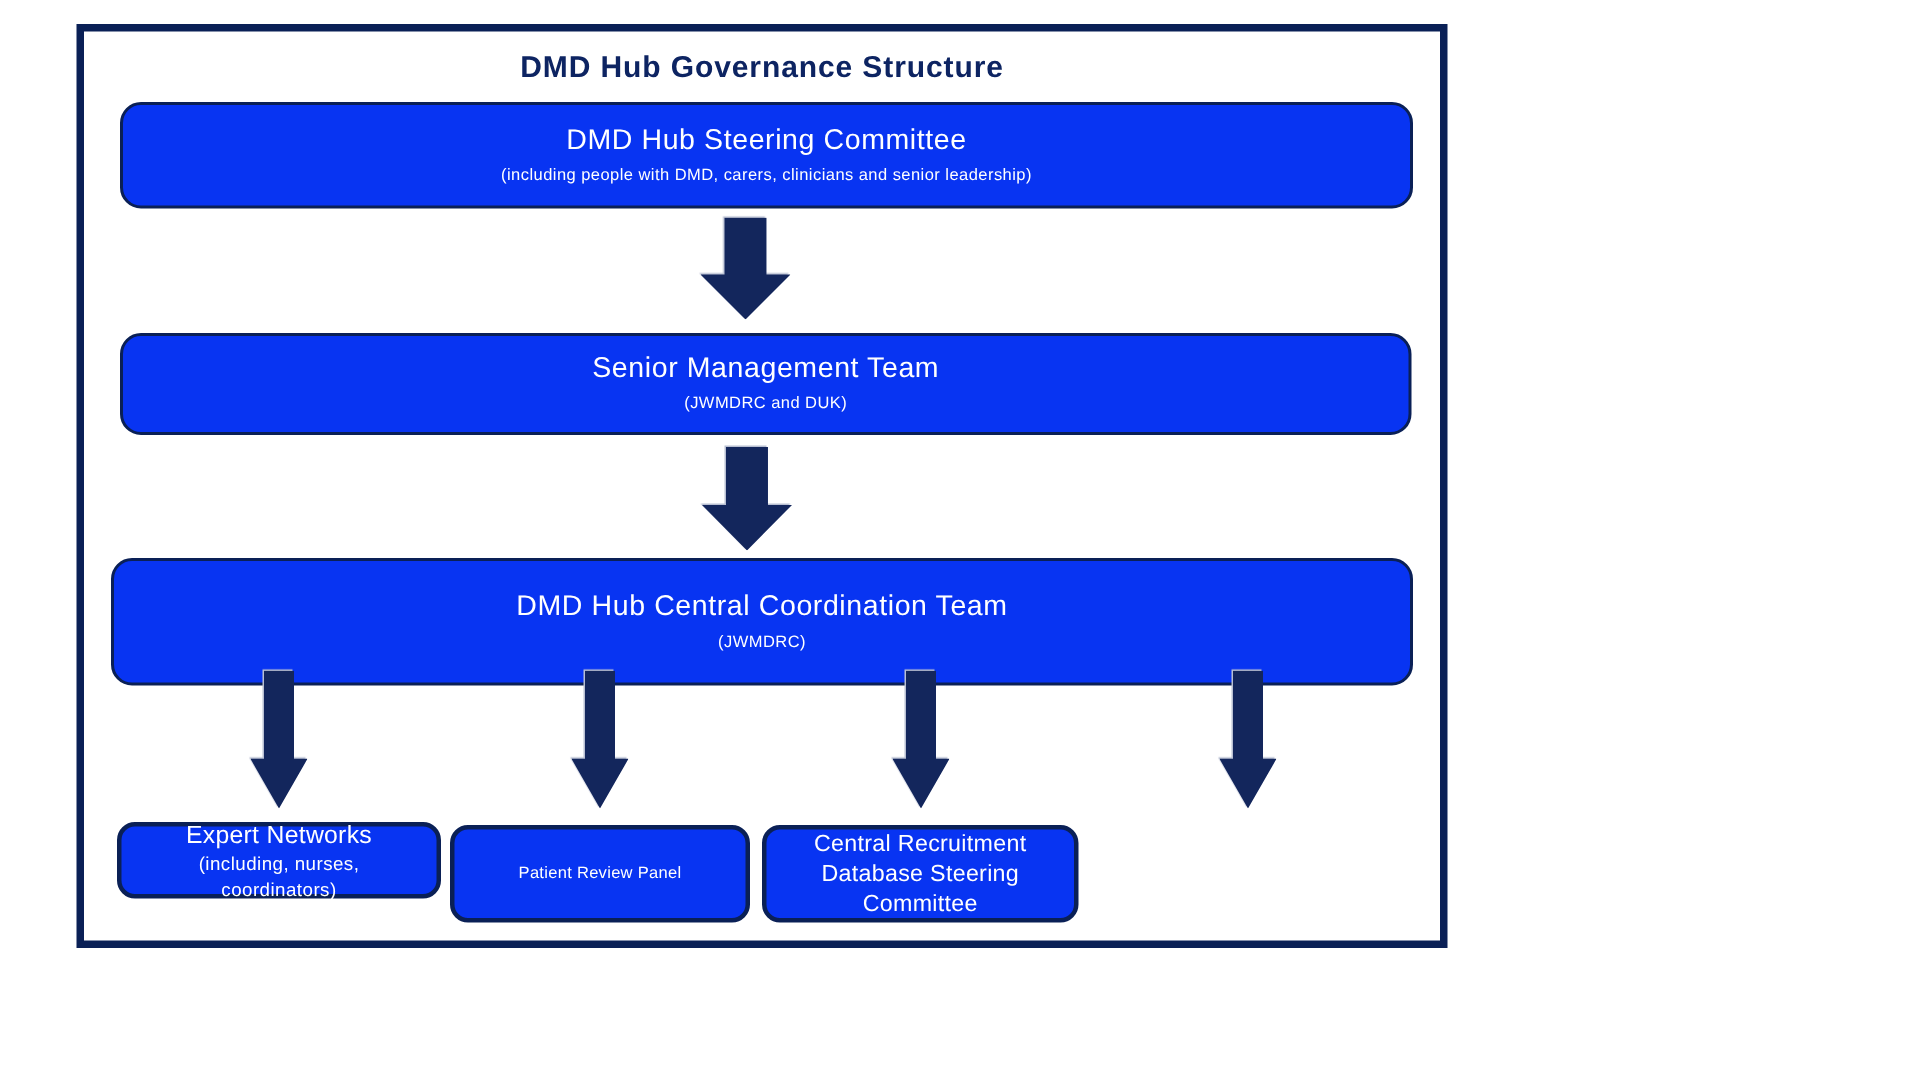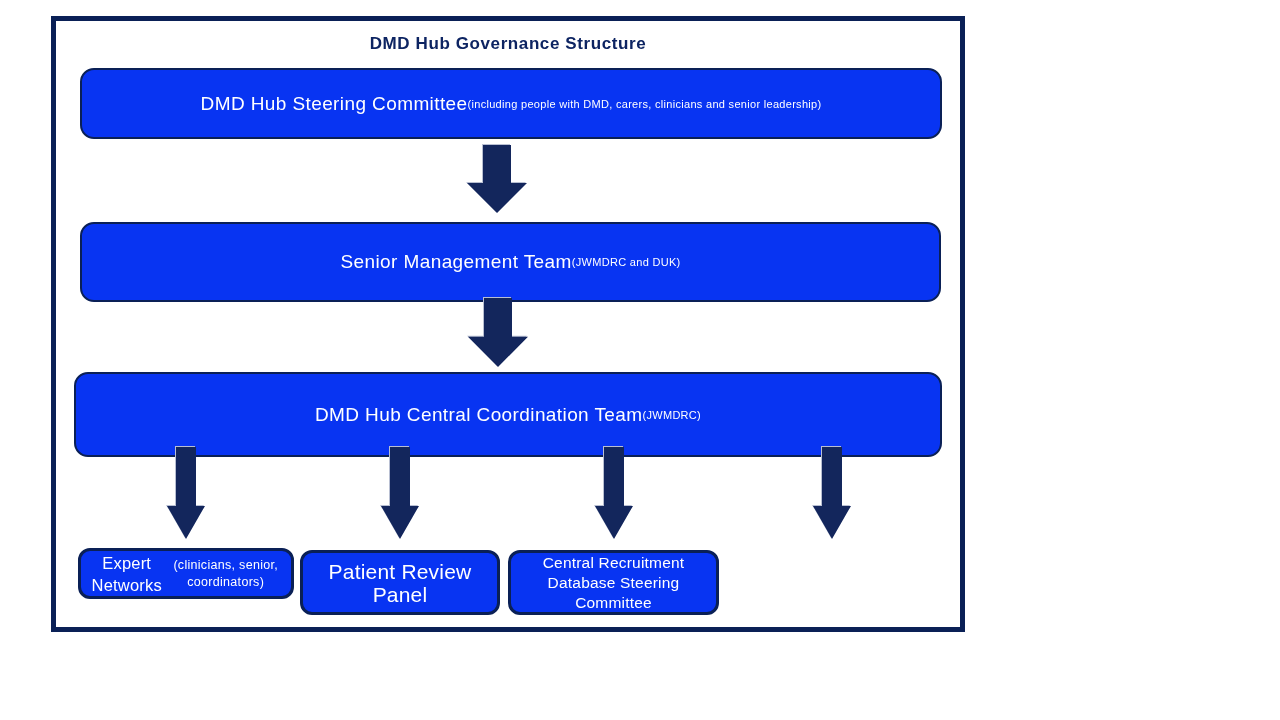--- a/index.html
+++ b/index.html
@@ -14,47 +14,47 @@
   html,body{width:1280px;height:720px;background:#ffffff;overflow:hidden;}
   body{font-family:"Liberation Sans", sans-serif;position:relative;}
 
   .frame{
     position:absolute;left:51px;top:16px;width:914px;height:616px;
     border:5px solid var(--border-navy);background:#ffffff;
   }
 
   .title{
     position:absolute;left:0;top:13px;width:100%;
-    text-align:center;font-size:17px;font-weight:700;letter-spacing:.6px;
+    text-align:center;font-size:20px;font-weight:700;letter-spacing:.6px;
     color:var(--title-navy);
   }
 
   .box{
-    position:absolute;display:flex;flex-direction:row;
+    position:absolute;display:flex;flex-direction:column;
     align-items:center;justify-content:center;text-align:center;
     color:var(--text-white);background:var(--box-blue);
     border:2px solid var(--border-navy);border-radius:14px;
   }
   .box.orange{background:var(--box-orange);}
   .box .h{font-size:19px;font-weight:500;letter-spacing:.4px;line-height:26px;}
   .box .s{font-size:11px;font-weight:400;letter-spacing:.3px;line-height:20px;}
 
   
   .box1{left:24px;top:47px;width:862px;height:71px;}
-  .box2{left:24px;top:201px;width:861px;height:80px;}
+  .box2{left:24px;top:201px;width:861px;height:68px;}
   .box3{left:18px;top:351px;width:868px;height:85px;}
 
   .small{border-width:3px;border-radius:12px;padding:2px 6px;}
   .small .h{font-size:15.5px;line-height:20px;letter-spacing:.2px;}
   .small .s{font-size:12.5px;line-height:17px;}
   .boxA{left:22px;top:527px;width:216px;height:51px;}
   .boxA .h{font-size:16.5px;line-height:22px;}
   .boxA .s{max-width:140px;}
   .boxB{left:244px;top:529px;width:200px;height:65px;}
-  .boxB .h{font-size:21px;line-height:23px;max-width:150px;}
+  .boxB .h{font-size:11px;line-height:23px;max-width:150px;}
   .boxC{left:452px;top:529px;width:211px;height:65px;}
   .boxC .h{max-width:170px;}
   .boxD{left:671px;top:529px;width:211px;height:65px;}
   .boxD .h{max-width:132px;}
 
   .arrowWrap{position:absolute;filter:drop-shadow(-1px -1px 0 #b8bfd2);}
   .arrow{background:var(--arrow-navy);width:100%;height:100%;}
   .arrow-big{
     clip-path:polygon(26.7% 0,73.3% 0,73.3% 56%,100% 56%,50% 100%,0 56%,26.7% 56%);
   }
@@ -106,21 +106,21 @@
   </div>
   <div class="arrowWrap arw5">
     <div class="arrow arrow-small"></div>
   </div>
   <div class="arrowWrap arw6">
     <div class="arrow arrow-small"></div>
   </div>
 
   <div class="box small boxA">
     <div class="h">Expert Networks</div>
-    <div class="s">(clinicians, senior, coordinators)</div>
+    <div class="s">(including, nurses, coordinators)</div>
   </div>
 
   <div class="box small boxB">
     <div class="h">Patient Review Panel</div>
   </div>
 
   <div class="box small boxC">
     <div class="h">Central Recruitment Database Steering Committee</div>
   </div>
 

